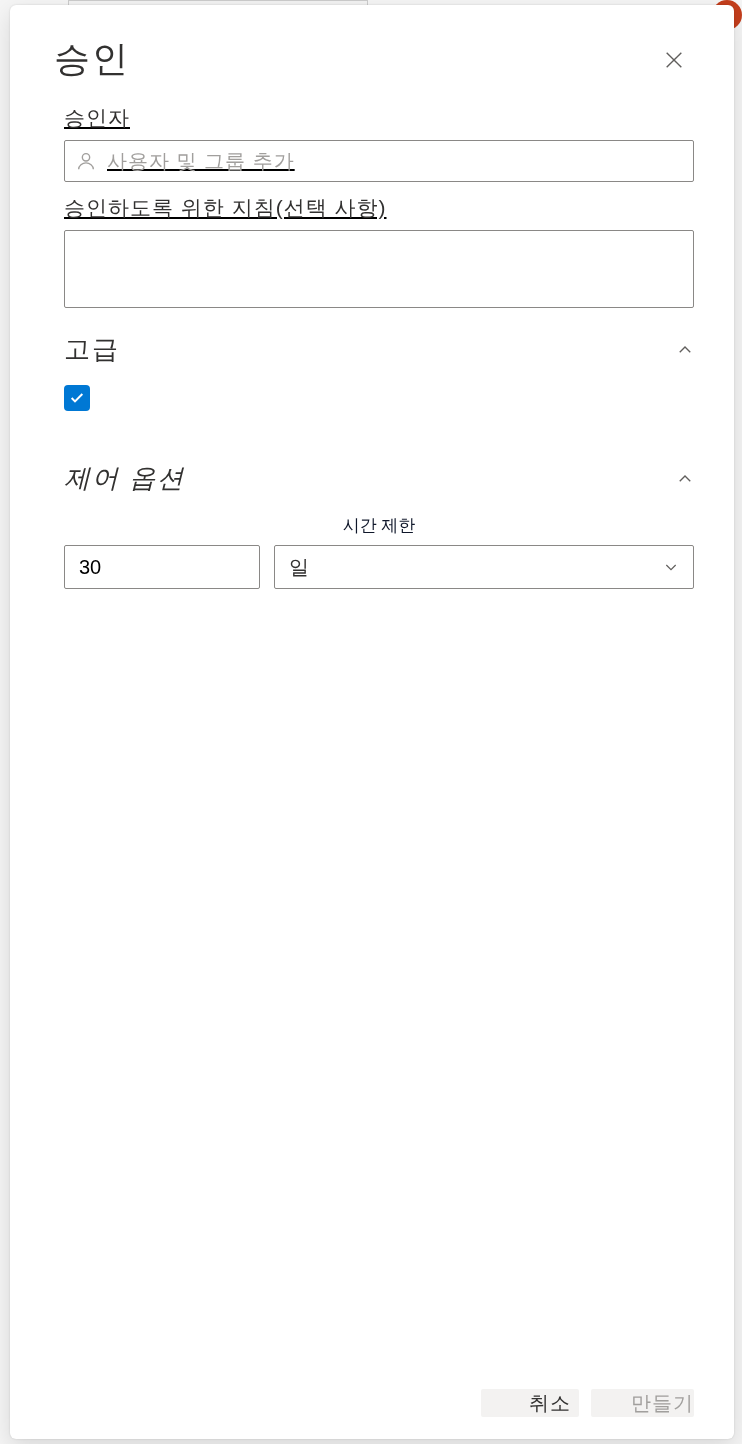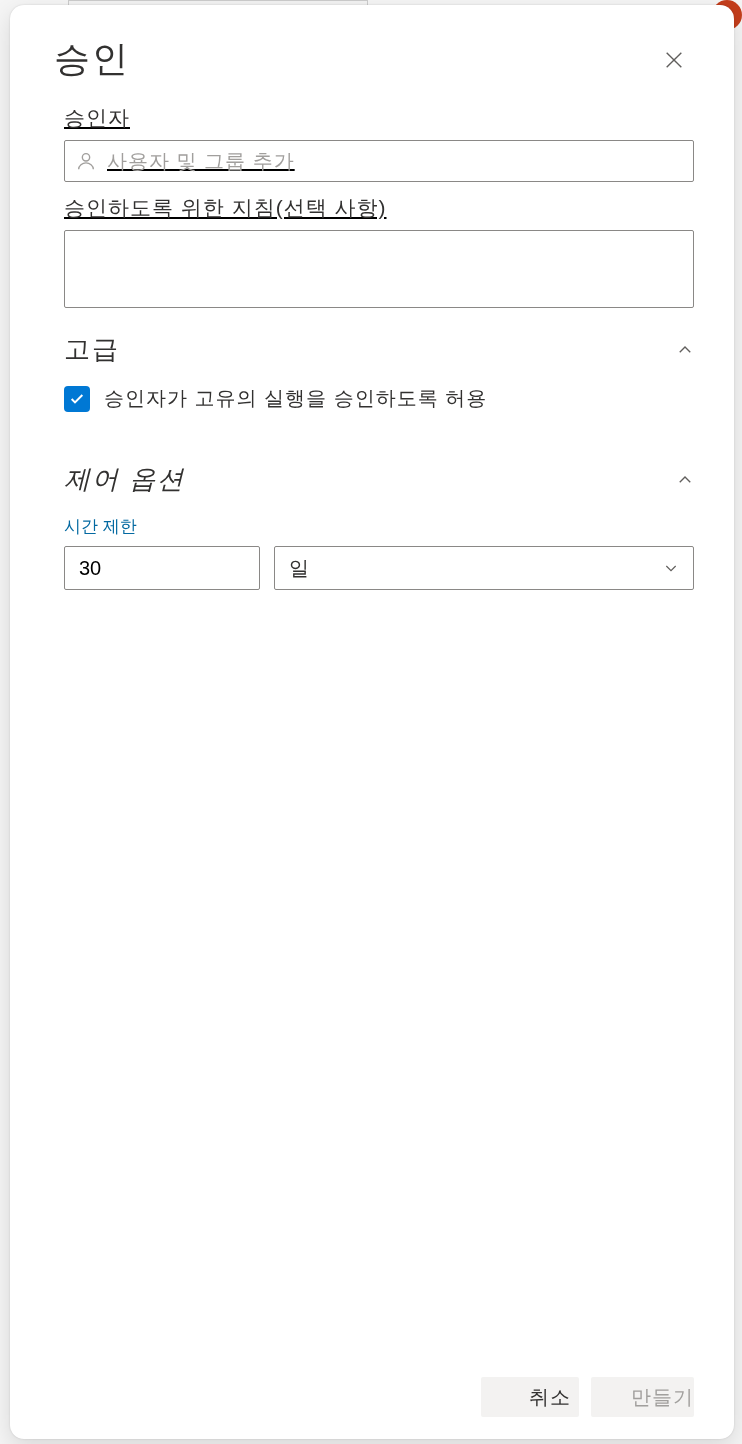--- a/index.html
+++ b/index.html
@@ -33,21 +33,21 @@
       background: #c43e1c;
       border-radius: 50%;
     }
     .panel {
       position: absolute;
       top: 5px;
       left: 10px;
       right: 8px;
       bottom: 5px;
       background: #ffffff;
-      border-radius: 14px;
+      border-radius: 6px;
       box-shadow: 0 8px 24px rgba(0,0,0,0.12), 0 0 2px rgba(0,0,0,0.15);
       display: flex;
       flex-direction: column;
     }
     .panel-header {
       display: flex;
       justify-content: space-between;
       align-items: center;
       padding: 30px 40px 10px 44px;
     }
@@ -81,23 +81,24 @@
     }
     .field-label {
       font-size: 21px;
       color: #323130;
       margin-bottom: 8px;
       display: block;
       letter-spacing: 1px;
     }
     .field-label-small {
       font-size: 17px;
-      color: #0369a1;
+      color: #0f172a;
       margin-bottom: 8px;
       display: block;
+      text-align: center;
     }
     .people-picker {
       display: flex;
       align-items: center;
       border: 1px solid #8a8886;
       border-radius: 2px;
       padding: 6px 10px;
       height: 42px;
       gap: 10px;
       justify-content: flex-end;
@@ -213,21 +214,21 @@
       color: #605e5c;
     }
     .panel-footer {
       display: flex;
       justify-content: flex-end;
       gap: 12px;
       padding: 10px 40px 22px 40px;
     }
     .btn {
       min-width: 98px;
-      height: 40px;
+      height: 28px;
       border: none;
       border-radius: 2px;
       font-size: 20px;
       cursor: pointer;
       font-family: inherit;
       letter-spacing: 1px;
       padding-left: 40px;
     }
     .btn-secondary {
       background: #f3f2f1;
@@ -280,21 +281,20 @@
         <polyline points="5 15 12 8 19 15"></polyline>
       </svg>
     </div>
 
     <div class="checkbox-row">
       <div class="checkbox">
         <svg viewBox="0 0 24 24" fill="none" stroke="currentColor" stroke-width="3">
           <polyline points="4 12 9 17 20 6"></polyline>
         </svg>
       </div>
-      <label class="checkbox-label">승인자가 고유의 실행을 승인하도록 허용</label>
     </div>
 
     <div class="section-header" style="margin-top:50px;font-style:italic;">
       <span class="section-title">제어 옵션</span>
       <svg class="chevron" viewBox="0 0 24 24" fill="none" stroke="currentColor" stroke-width="1.8">
         <polyline points="5 15 12 8 19 15"></polyline>
       </svg>
     </div>
 
     <label class="field-label-small">시간 제한</label>

